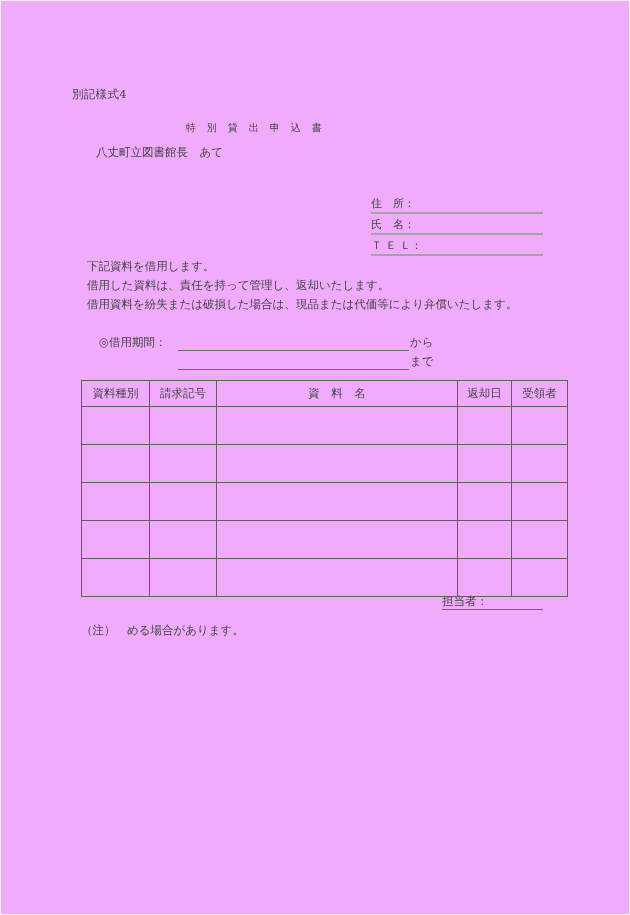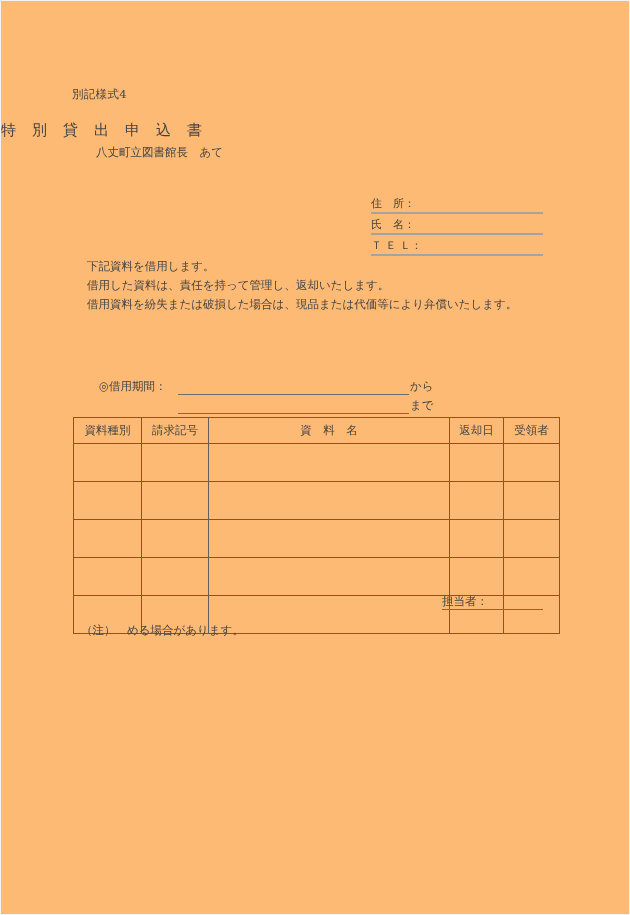--- a/index.html
+++ b/index.html
@@ -14,40 +14,41 @@
     color: #444444;
     overflow: hidden;
   }
 
   .page {
     position: relative;
     width: 630px;
     height: 915px;
     box-sizing: border-box;
     border: 1px solid #f2f2f2;
-    background: #fdba74;
+    background: #f0abfc;
   }
 
   
   .form-no {
     position: absolute;
     left: 71px;
     top: 86px;
     font-size: 11.5px;
     letter-spacing: 0.3px;
     white-space: nowrap;
   }
 
   
   .doc-title {
     position: absolute;
     left: 0;
     top: 120px;
     width: 506px;
-    font-size: 15px;
+    text-align: center;
+    font-size: 10px;
     letter-spacing: 0.5px;
     white-space: nowrap;
   }
 
   
   .addressee {
     position: absolute;
     left: 95px;
     top: 144px;
     font-size: 11.5px;
@@ -95,21 +96,20 @@
     font-size: 11.5px;
     line-height: 19px;
     white-space: nowrap;
   }
 
   
   .period-block {
     position: absolute;
     left: 98px;
     top: 331px;
-    margin-top: 44px;
   }
   .period-row {
     display: flex;
     align-items: flex-end;
     height: 19px;
   }
   .period-label {
     font-size: 11.5px;
     white-space: nowrap;
     width: 79px;
@@ -129,26 +129,25 @@
   .period-suffix {
     font-size: 11.5px;
     white-space: nowrap;
     line-height: 17px;
     padding-left: 1px;
   }
 
   
   .items-table {
     position: absolute;
-    left: 72px;
+    left: 80px;
     top: 379px;
     width: 486px;
     border-collapse: collapse;
     table-layout: fixed;
-    margin-top: 37px;
   }
   .items-table th,
   .items-table td {
     border: 1px solid #5f5f5f;
     font-weight: normal;
     font-size: 11.5px;
     color: #444444;
     padding: 0;
   }
   .items-table th {

